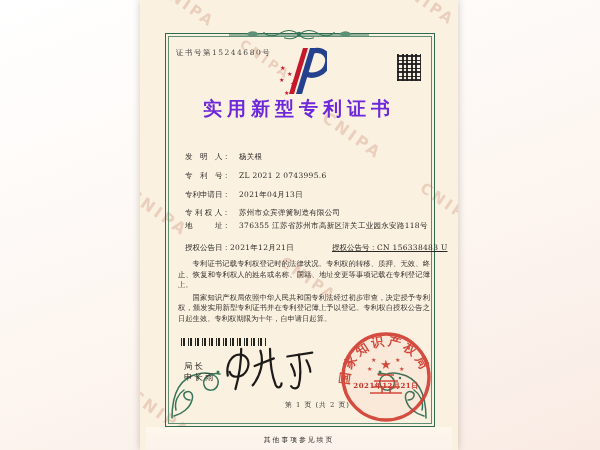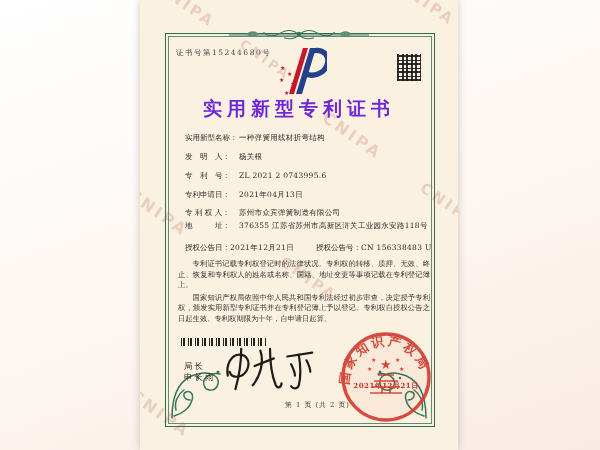--- a/index.html
+++ b/index.html
@@ -43,21 +43,21 @@
     background-blend-mode:multiply;opacity:.88;
   }
   .title{
     position:absolute;left:25px;top:96px;width:268px;text-align:center;
     font-size:19px;font-weight:bold;color:#6d28d9;letter-spacing:5px;
     white-space:nowrap;
   }
   .row{position:absolute;left:45px;display:flex;font-size:7.5px;color:#2d2b28;white-space:nowrap;}
   .row .lbl{width:54px;flex:none;}
   .row .val{letter-spacing:.3px;}
-  .grant2{margin-left:22px;display:flex;}
+  .grant2{margin-left:38px;display:flex;text-decoration:underline;}
   .paras{
     position:absolute;left:38px;top:259px;width:252px;
     font-size:7.3px;line-height:1.45;color:#38342f;text-align:justify;
   }
   .paras p{margin:0 0 2px 0;text-indent:2em;}
   .barcode{
     position:absolute;left:41px;top:338px;width:85px;height:8px;
     background:repeating-linear-gradient(90deg,#24241f 0 1px,transparent 1px 2px,#24241f 2px 3.6px,transparent 3.6px 4.6px,#24241f 4.6px 5.2px,transparent 5.2px 7px);
   }
   .comm{position:absolute;left:44px;font-size:8.5px;color:#2d2b28;letter-spacing:2px;}
@@ -132,24 +132,20 @@
       <text x="1" y="26">★</text>
         <text x="8" y="32">★</text>
       <text x="0" y="38">★</text>
         <text x="11" y="42" font-size="7">★</text>
       <text x="5" y="51" font-size="6">★</text>
     </g>
   </svg>
 
   <div class="title">实用新型专利证书</div>
 
-  <div class="row" style="top:133px;">
-    <span class="lbl">实用新型名称：</span>
-    <span class="val">一种弹簧用线材折弯结构</span>
-  </div>
   <div class="row" style="top:152px;">
     <span class="lbl">发　明　人：</span>
     <span class="val">杨关根</span>
   </div>
   <div class="row" style="top:171px;">
     <span class="lbl">专　利　号：</span>
     <span class="val">ZL 2021 2 0743995.6</span>
   </div>
   <div class="row" style="top:190px;">
     <span class="lbl">专利申请日：</span>
@@ -210,14 +206,17 @@
     </g>
     <g fill="none" stroke="#cf3b2f" stroke-width="1.6">
       <path d="M40,46 H56 M36,52 H60 M34,58 H62 M32,64 H64"></path>
       <path d="M44,64 V58 M52,64 V58"></path>
     </g>
   </svg>
   <div class="seal-date">2021年12月21日</div>
 
   <div class="pageinfo">第 1 页 (共 2 页)</div>
 
+  <div class="footer-strip">
+    <span>其他事项参见续页</span>
+  </div>
 
 </div>
 
 </body></html>

